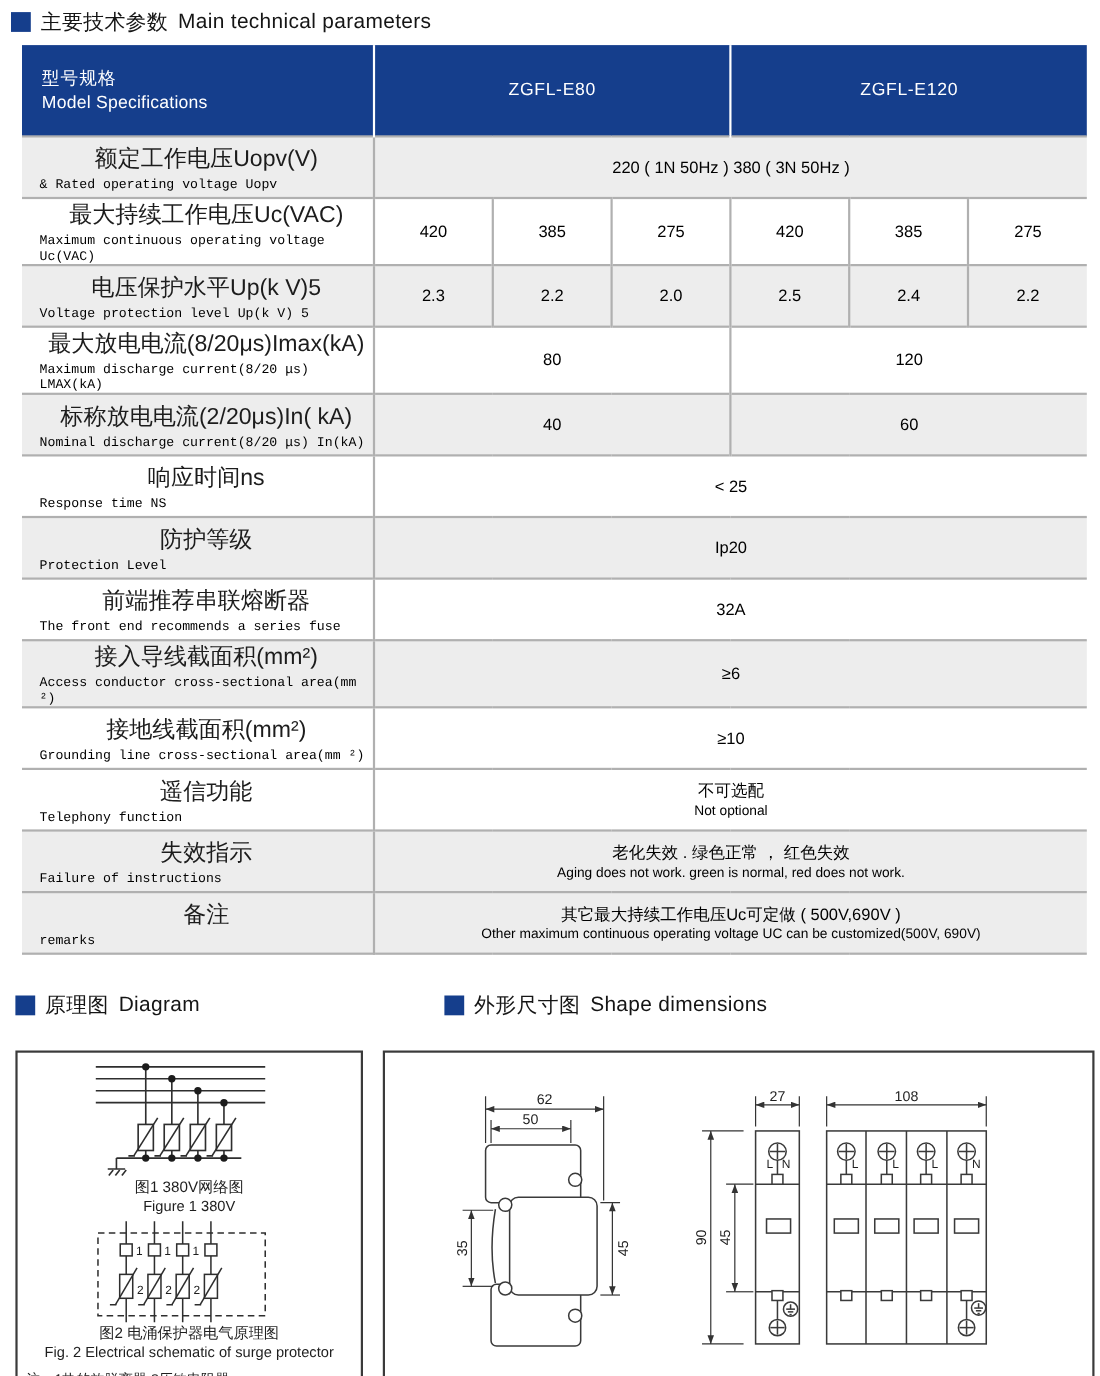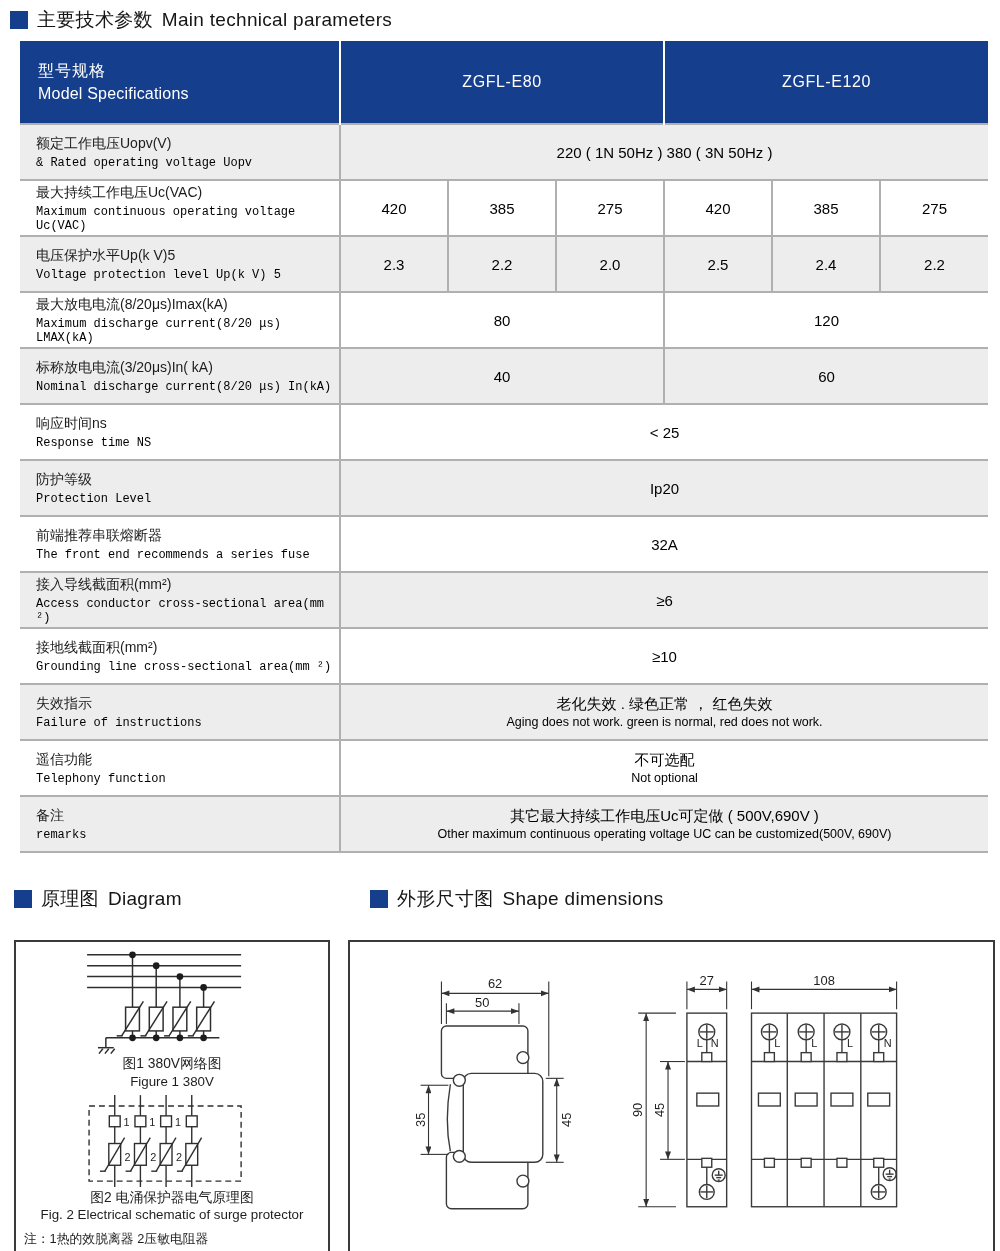--- a/index.html
+++ b/index.html
@@ -16,29 +16,29 @@
   .hrow td{height:82px;background:#153e8c;color:#fff;}
   .hdr-label{text-align:left;padding-left:18px !important;border-right:2px solid #ffffff;}
   .hdr-label .hzh{font-size:16px;letter-spacing:1px;}
   .hdr-label .hen{font-size:16px;margin-top:3px;letter-spacing:.2px;}
   .hdr-model{text-align:center;font-size:16px;letter-spacing:.6px;margin-top:40px;}
   .bw{border-right:2px solid #ffffff;}
   tr.drow td{height:54px;border-top:2px solid #b0b0b0;}
   tr.drow:last-child td{border-bottom:2px solid #b0b0b0;}
   tr.gray td{background:#ededed;}
   td.label{padding-left:16px !important;border-right:2px solid #b0b0b0;}
-  td.label .lzh{font-size:14px;color:#1c1c1c;}
+  td.label .lzh{font-size:21px;color:#1c1c1c;text-align:center;}
   td.label .len{font-size:12px;color:#000000;margin-top:3px;font-family:Liberation Mono, monospace;}
   td.val{text-align:center;font-size:15px;color:#000000;}
   td.val + td.val{border-left:2px solid #b0b0b0;}
   td.val .v-zh{font-size:15px;}
   td.val .v-en{font-size:12.5px;margin-top:1px;}
   
   .sub-heads{display:flex;margin:33px 0 0 14px;}
-  .sub-heads .lead{width:356px;flex:0 0 auto;}
+  .sub-heads .lead{width:390px;flex:0 0 auto;}
   .fig-row{display:flex;gap:18px;margin:28px 0 0 14px;}
   .figbox{border:2px solid #3a3a3a;background:#fff;box-sizing:border-box;position:relative;}
   .figbox.left{width:316px;height:330px;}
   .figbox.right{width:647px;height:330px;}
   .figbox svg{position:absolute;left:0;top:0;width:100%;height:100%;}
   svg text{fill:#1e1e1e;font-family:"Liberation Sans","DejaVu Sans",sans-serif;}
 </style>
 </head>
 <body>
 
@@ -106,21 +106,21 @@
     <td class="label">
       <div class="lzh">最大放电电流(8/20μs)Imax(kA)</div>
       <div class="len">Maximum discharge current(8/20 μs) LMAX(kA)</div>
     </td>
     <td class="val" colspan="3">80</td>
     <td class="val" colspan="3">120</td>
   </tr>
 
   <tr class="drow gray">
     <td class="label">
-      <div class="lzh">标称放电电流(3/20μs)In( kA)</div>
+      <div class="lzh">标称放电电流(2/20μs)In( kA)</div>
       <div class="len">Nominal discharge current(8/20 μs) In(kA)</div>
     </td>
     <td class="val" colspan="3">40</td>
     <td class="val" colspan="3">60</td>
   </tr>
 
   <tr class="drow">
     <td class="label">
       <div class="lzh">响应时间ns</div>
       <div class="len">Response time NS</div>
@@ -151,41 +151,41 @@
     </td>
     <td class="val" colspan="6">≥6</td>
   </tr>
 
   <tr class="drow">
     <td class="label">
       <div class="lzh">接地线截面积(mm²)</div>
       <div class="len">Grounding line cross-sectional area(mm ²)</div>
     </td>
     <td class="val" colspan="6">≥10</td>
+  </tr>
+
+  <tr class="drow">
+    <td class="label">
+      <div class="lzh">遥信功能</div>
+      <div class="len">Telephony function</div>
+    </td>
+    <td class="val" colspan="6">
+      <div class="v-zh">不可选配</div>
+      <div class="v-en">Not optional</div>
+    </td>
   </tr>
 
   <tr class="drow gray">
     <td class="label">
       <div class="lzh">失效指示</div>
       <div class="len">Failure of instructions</div>
     </td>
     <td class="val" colspan="6">
       <div class="v-zh">老化失效 . 绿色正常 ， 红色失效</div>
       <div class="v-en">Aging does not work. green is normal, red does not work.</div>
-    </td>
-  </tr>
-
-  <tr class="drow">
-    <td class="label">
-      <div class="lzh">遥信功能</div>
-      <div class="len">Telephony function</div>
-    </td>
-    <td class="val" colspan="6">
-      <div class="v-zh">不可选配</div>
-      <div class="v-en">Not optional</div>
     </td>
   </tr>
 
   <tr class="drow gray">
     <td class="label">
       <div class="lzh">备注</div>
       <div class="len">remarks</div>
     </td>
     <td class="val" colspan="6">
       <div class="v-zh">其它最大持续工作电压Uc可定做 ( 500V,690V )</div>

